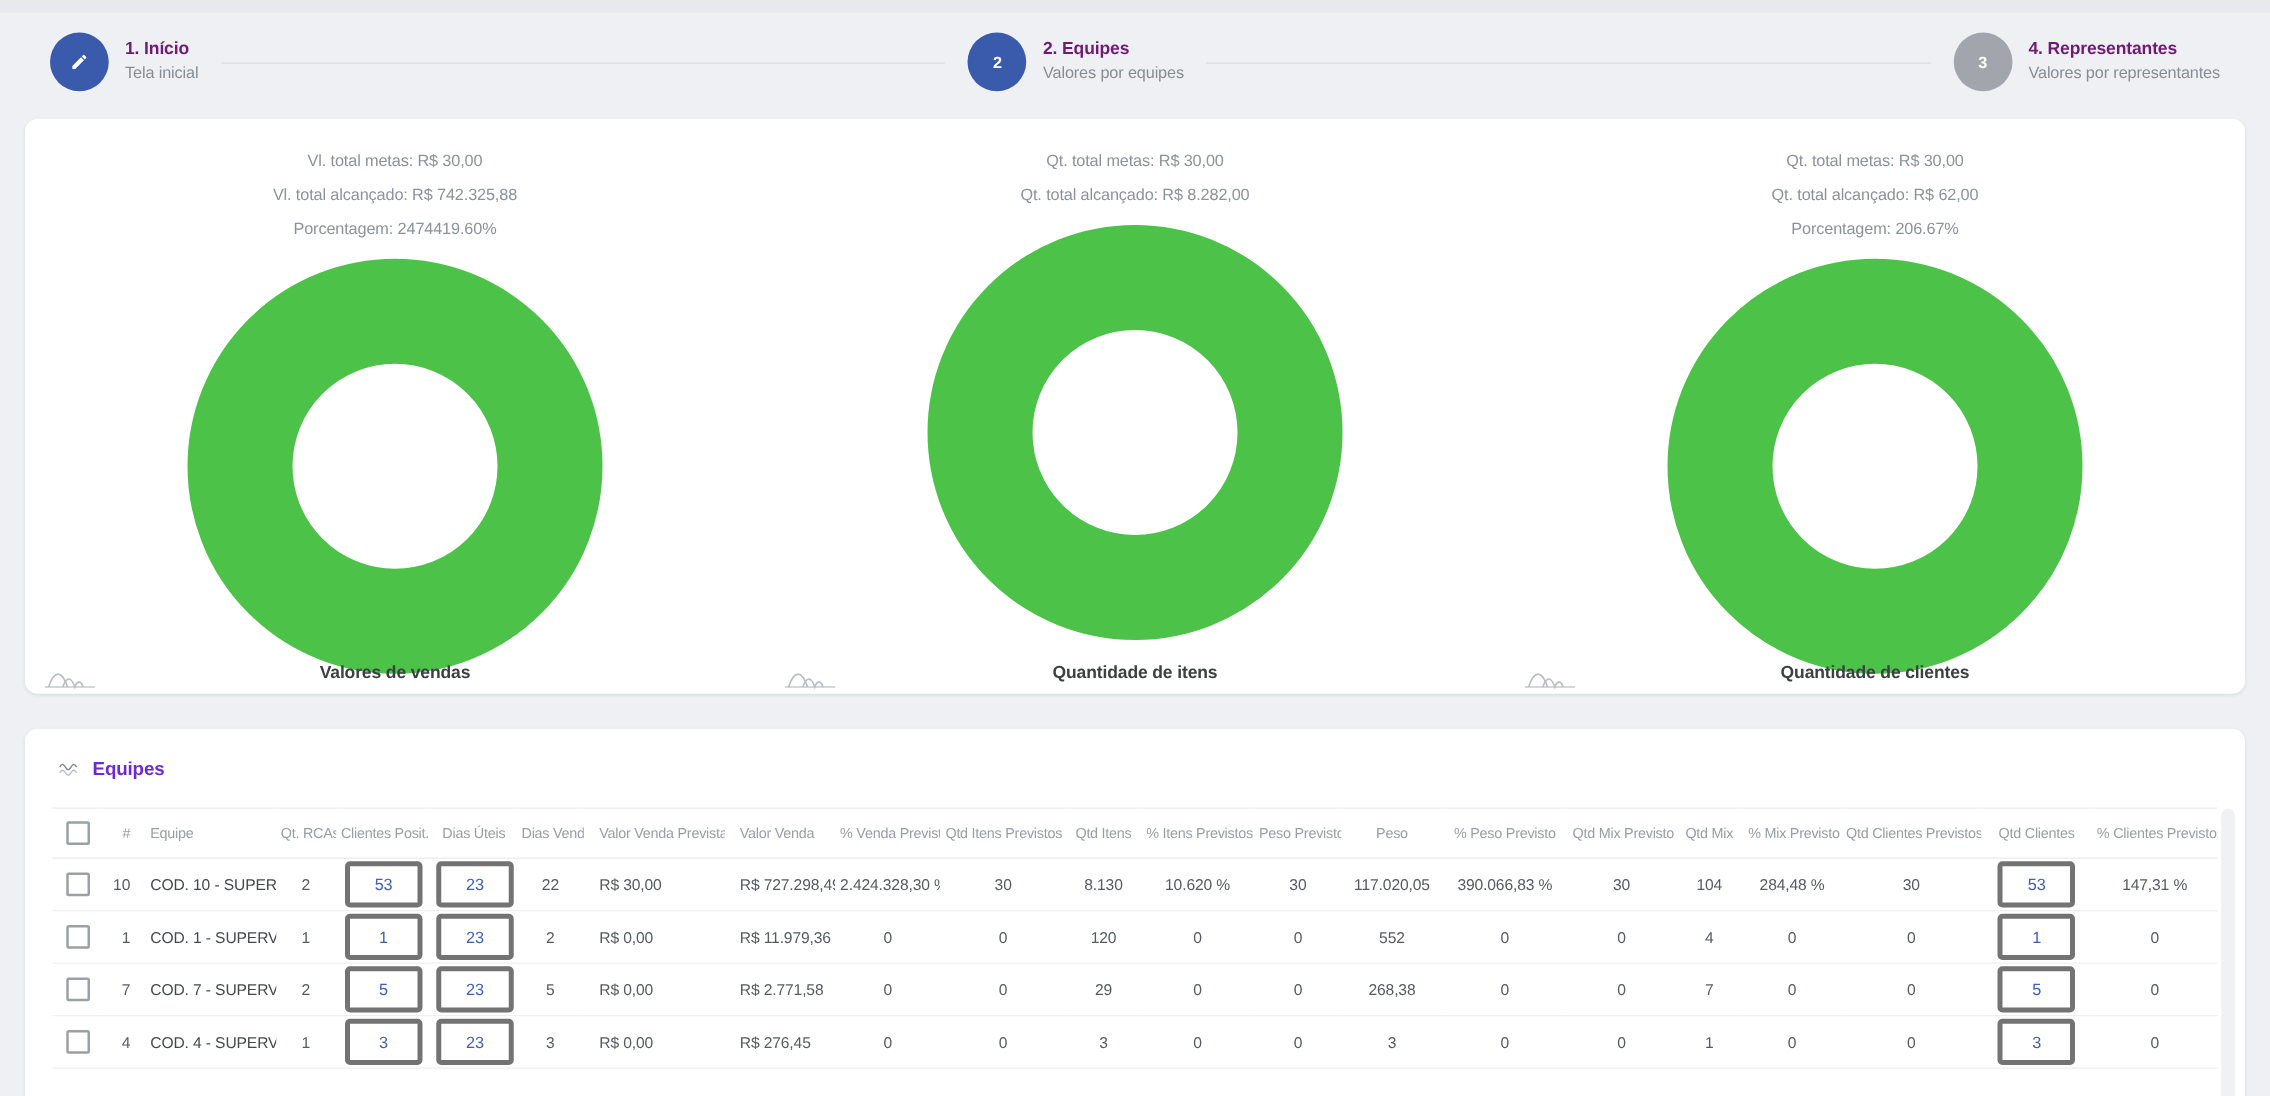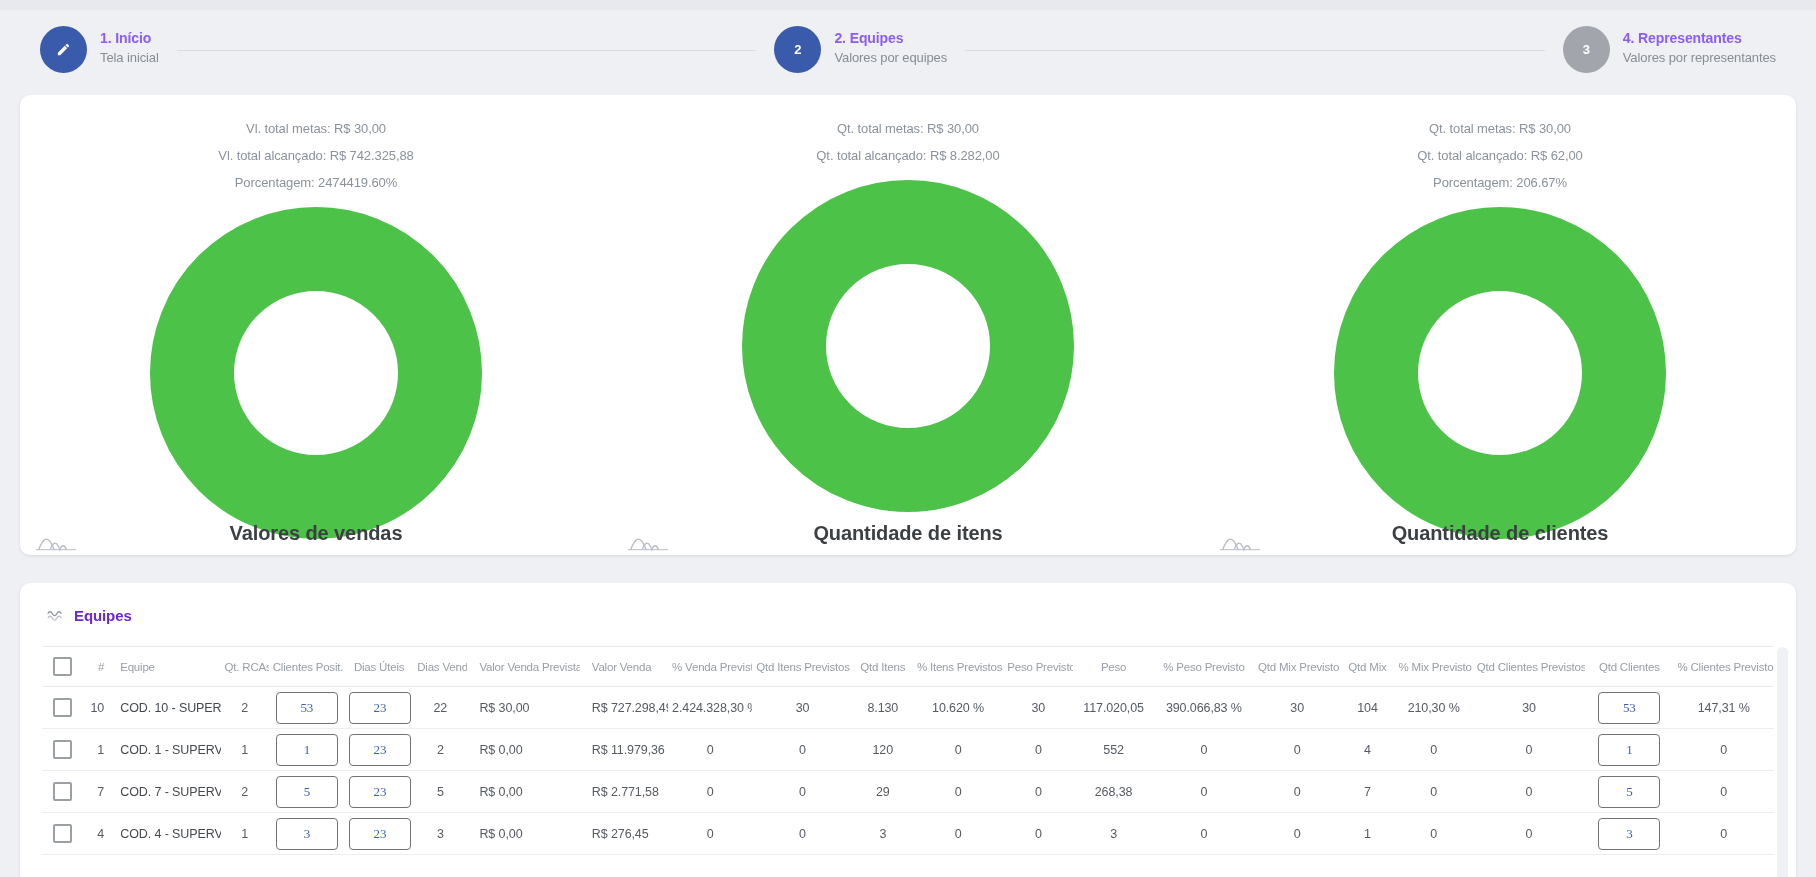--- a/index.html
+++ b/index.html
@@ -16,34 +16,34 @@
   .stepper{display:flex;align-items:flex-start;padding:16px 40px 0 40px;}
   .step{display:flex;gap:13px;cursor:pointer;flex:none;}
   .circle{
     width:47px;height:47px;border-radius:50%;
     background:#a2a6ac;color:#fff;
     display:flex;align-items:center;justify-content:center;
     font-size:13px;font-weight:700;flex:none;
   }
   .circle.active{background:#3a5bab;}
   .step-text{padding-top:4px;}
-  .step-title{font-size:14px;font-weight:700;color:#8b5cf6;}
+  .step-title{font-size:14px;font-weight:700;color:#701a75;}
   .step-sub{font-size:13px;color:#878d95;margin-top:4px;}
   .connector{flex:1;height:1px;background:#d9dce1;margin:24px 18px 0 18px;}
 
   
   .card{background:#fff;border-radius:10px;margin:0 20px;box-shadow:0 1px 3px rgba(60,64,67,.12);}
 
   
   .charts-card{margin-top:22px;height:460px;display:flex;}
   .chart-section{flex:1;position:relative;padding-top:20px;}
   .chart-stats{text-align:center;font-size:13px;color:#8b929c;}
   .chart-stats div{line-height:27px;}
   .donut{width:164px;height:164px;border:84px solid #4cc249;border-radius:50%;margin:11px auto 0;}
-  .chart-title{position:absolute;bottom:10px;left:0;right:0;text-align:center;font-size:20px;font-weight:700;color:#3c4043;}
+  .chart-title{position:absolute;bottom:10px;left:0;right:0;text-align:center;font-size:14px;font-weight:700;color:#3c4043;}
   .wave-icon{position:absolute;left:14px;bottom:2px;line-height:0;}
 
   
   .table-card{margin-top:28px;height:430px;padding:0 22px;position:relative;}
   .table-title{display:flex;align-items:center;gap:10px;padding:24px 4px 22px;font-size:15px;font-weight:600;color:#6d28d9;}
   .table-title .mini-icon{line-height:0;}
   table{width:100%;border-collapse:collapse;table-layout:fixed;}
   thead th{
     border-top:1px solid #e9ebee;border-bottom:1px solid #e9ebee;
     font-weight:400;font-size:11.5px;color:#989ea6;
@@ -59,23 +59,23 @@
   .al-c{text-align:center;}
   .al-r{text-align:right;}
   .pad-l{padding-left:12px;}
   .cb{
     display:inline-block;width:15px;height:15px;
     border:2px solid #9aa0a6;border-radius:2px;background:#fff;
     cursor:pointer;vertical-align:middle;
   }
   .pill{
     display:inline-block;min-width:62px;padding:7px 0;
-    border:1px solid #737373;border-radius:4px;
+    border:4px solid #737373;border-radius:4px;
     color:#3c5fb8;background:#fff;font-size:13px;
-    font-family:Liberation Serif, serif;cursor:pointer;letter-spacing:-0.1px;
+    font-family:Liberation Sans, sans-serif;cursor:pointer;letter-spacing:-0.1px;
   }
   .vscroll{position:absolute;top:64px;bottom:6px;right:8px;width:11px;background:#eff1f5;border-radius:6px;}
 </style>
 </head>
 <body>
 
 <div class="top-strip"></div>
 
 <div class="stepper">
     <div class="step">
@@ -225,21 +225,21 @@
           <td class="al-l pad-l">R$ 727.298,49</td>
           <td class="al-c">2.424.328,30 %</td>
           <td class="al-c">30</td>
           <td class="al-c">8.130</td>
           <td class="al-c">10.620 %</td>
           <td class="al-c">30</td>
           <td class="al-c">117.020,05</td>
           <td class="al-c">390.066,83 %</td>
           <td class="al-c">30</td>
           <td class="al-c">104</td>
-          <td class="al-c">210,30 %</td>
+          <td class="al-c">284,48 %</td>
           <td class="al-c">30</td>
           <td class="al-c"><button class="pill">53</button></td>
           <td class="al-c">147,31 %</td>
         </tr>
         <tr>
           <td class="al-c"><span class="cb" role="checkbox" aria-checked="false"></span></td>
           <td class="al-r">1</td>
           <td class="al-l pad-l equipe">COD. 1 - SUPERVISOR</td>
           <td class="al-c">1</td>
           <td class="al-c"><button class="pill">1</button></td>

